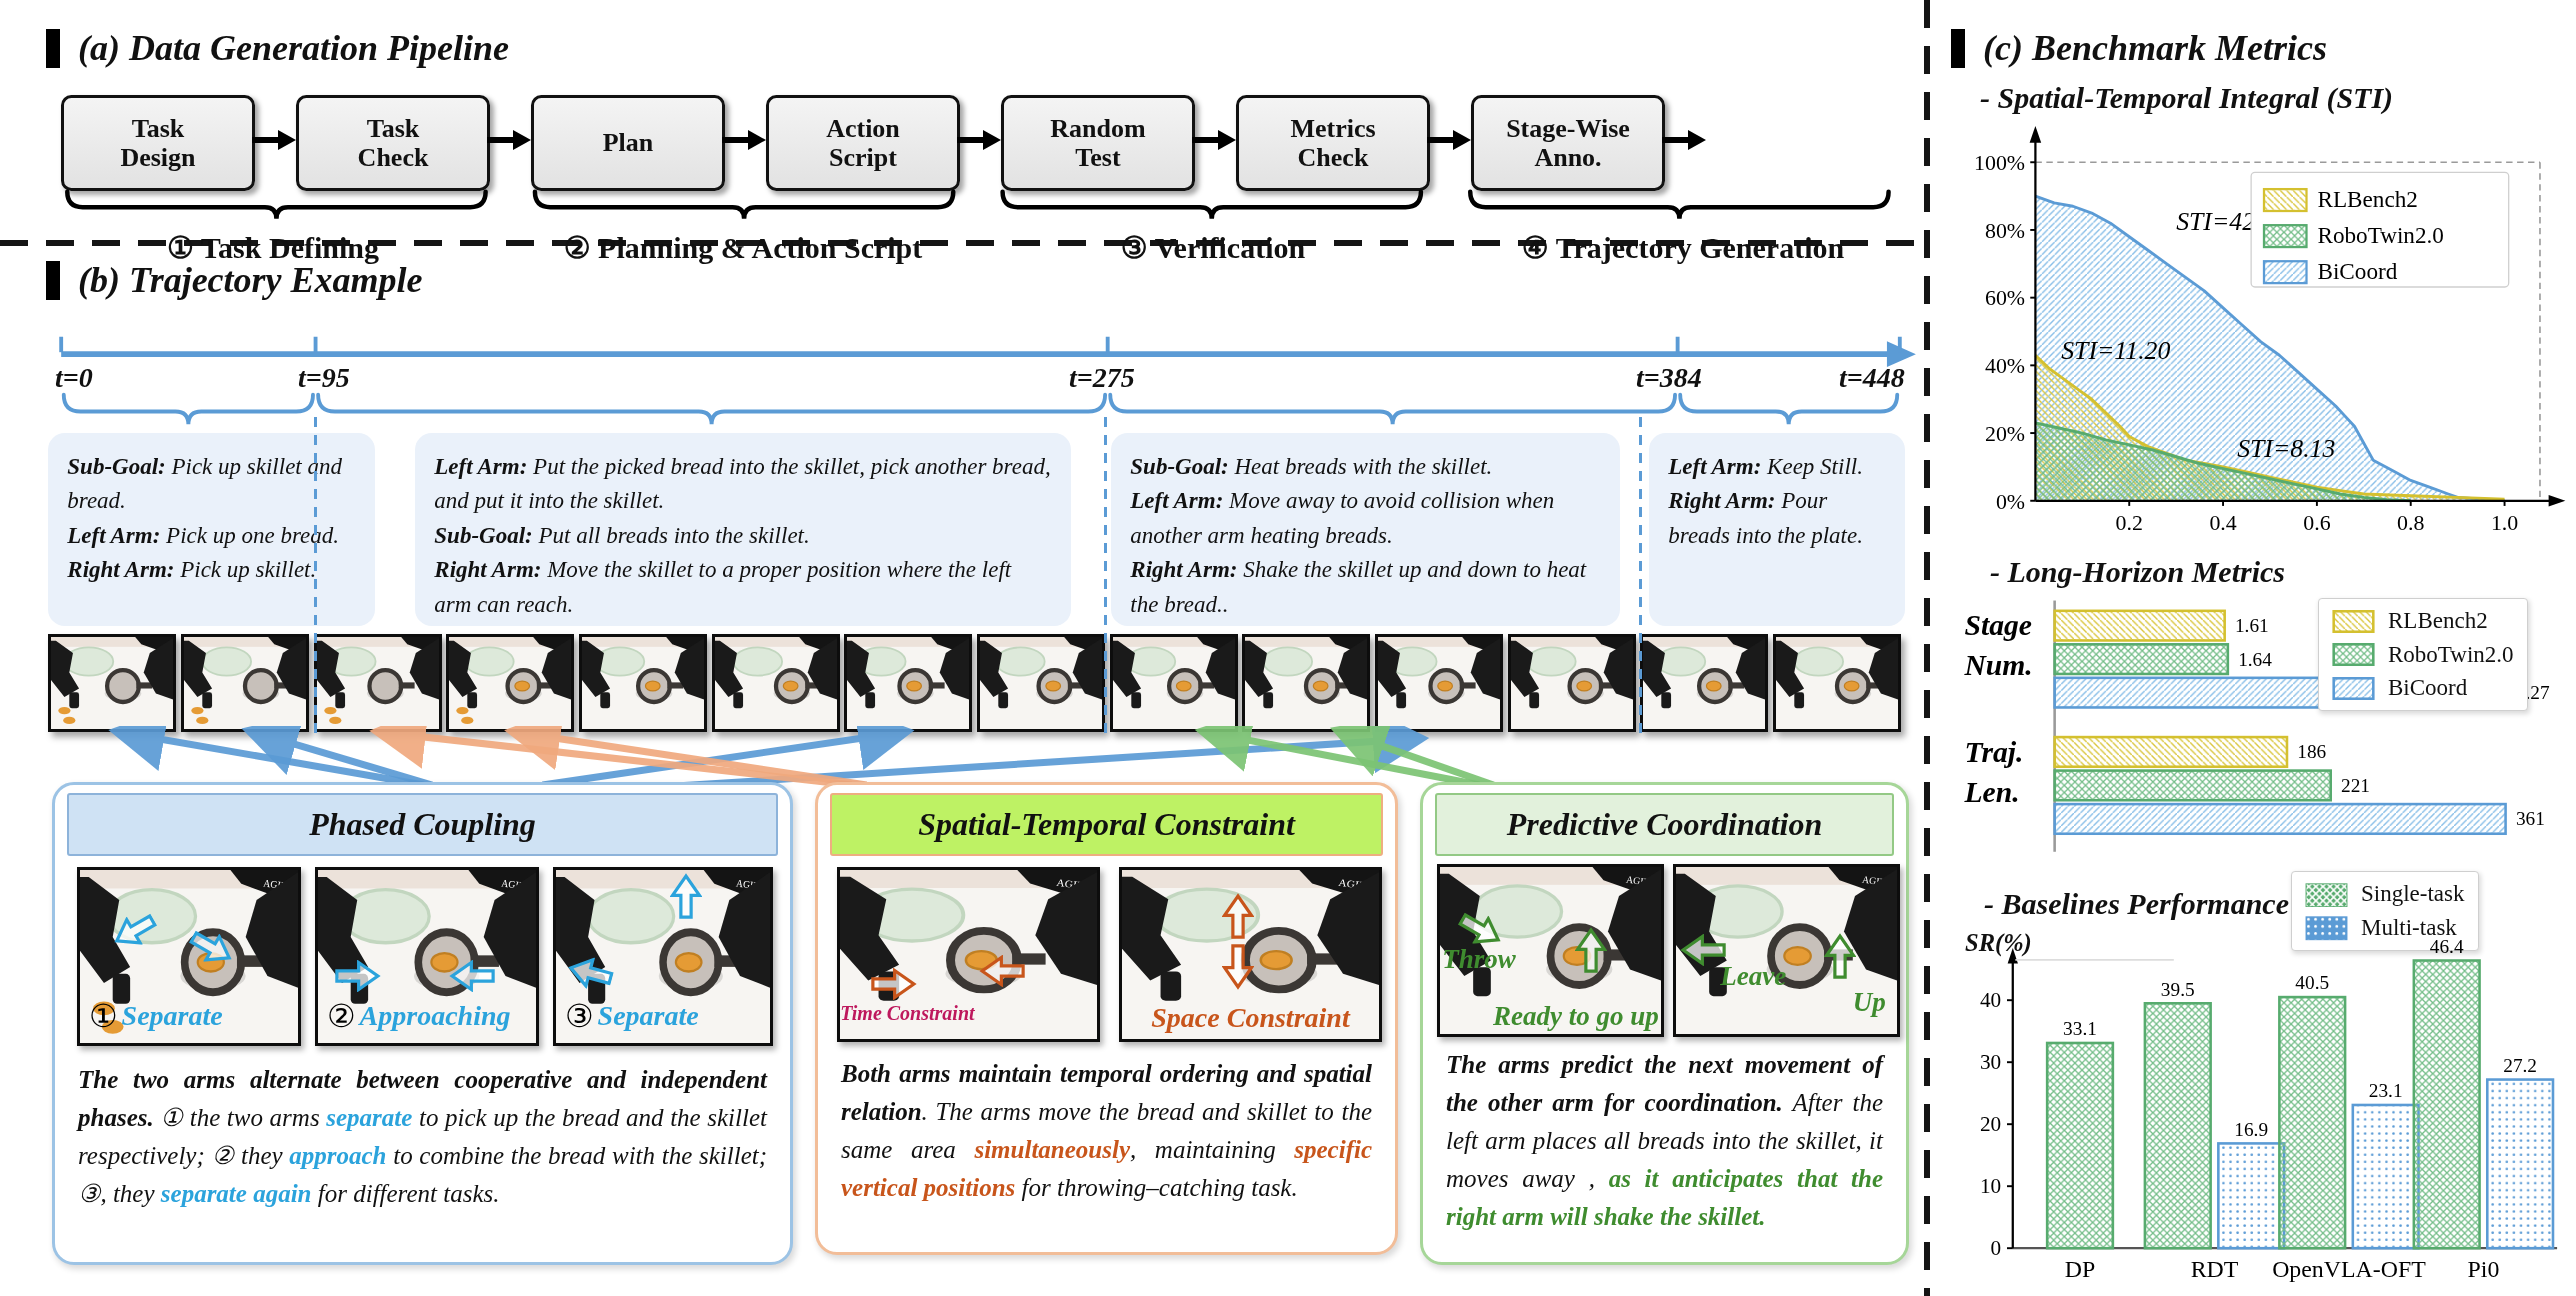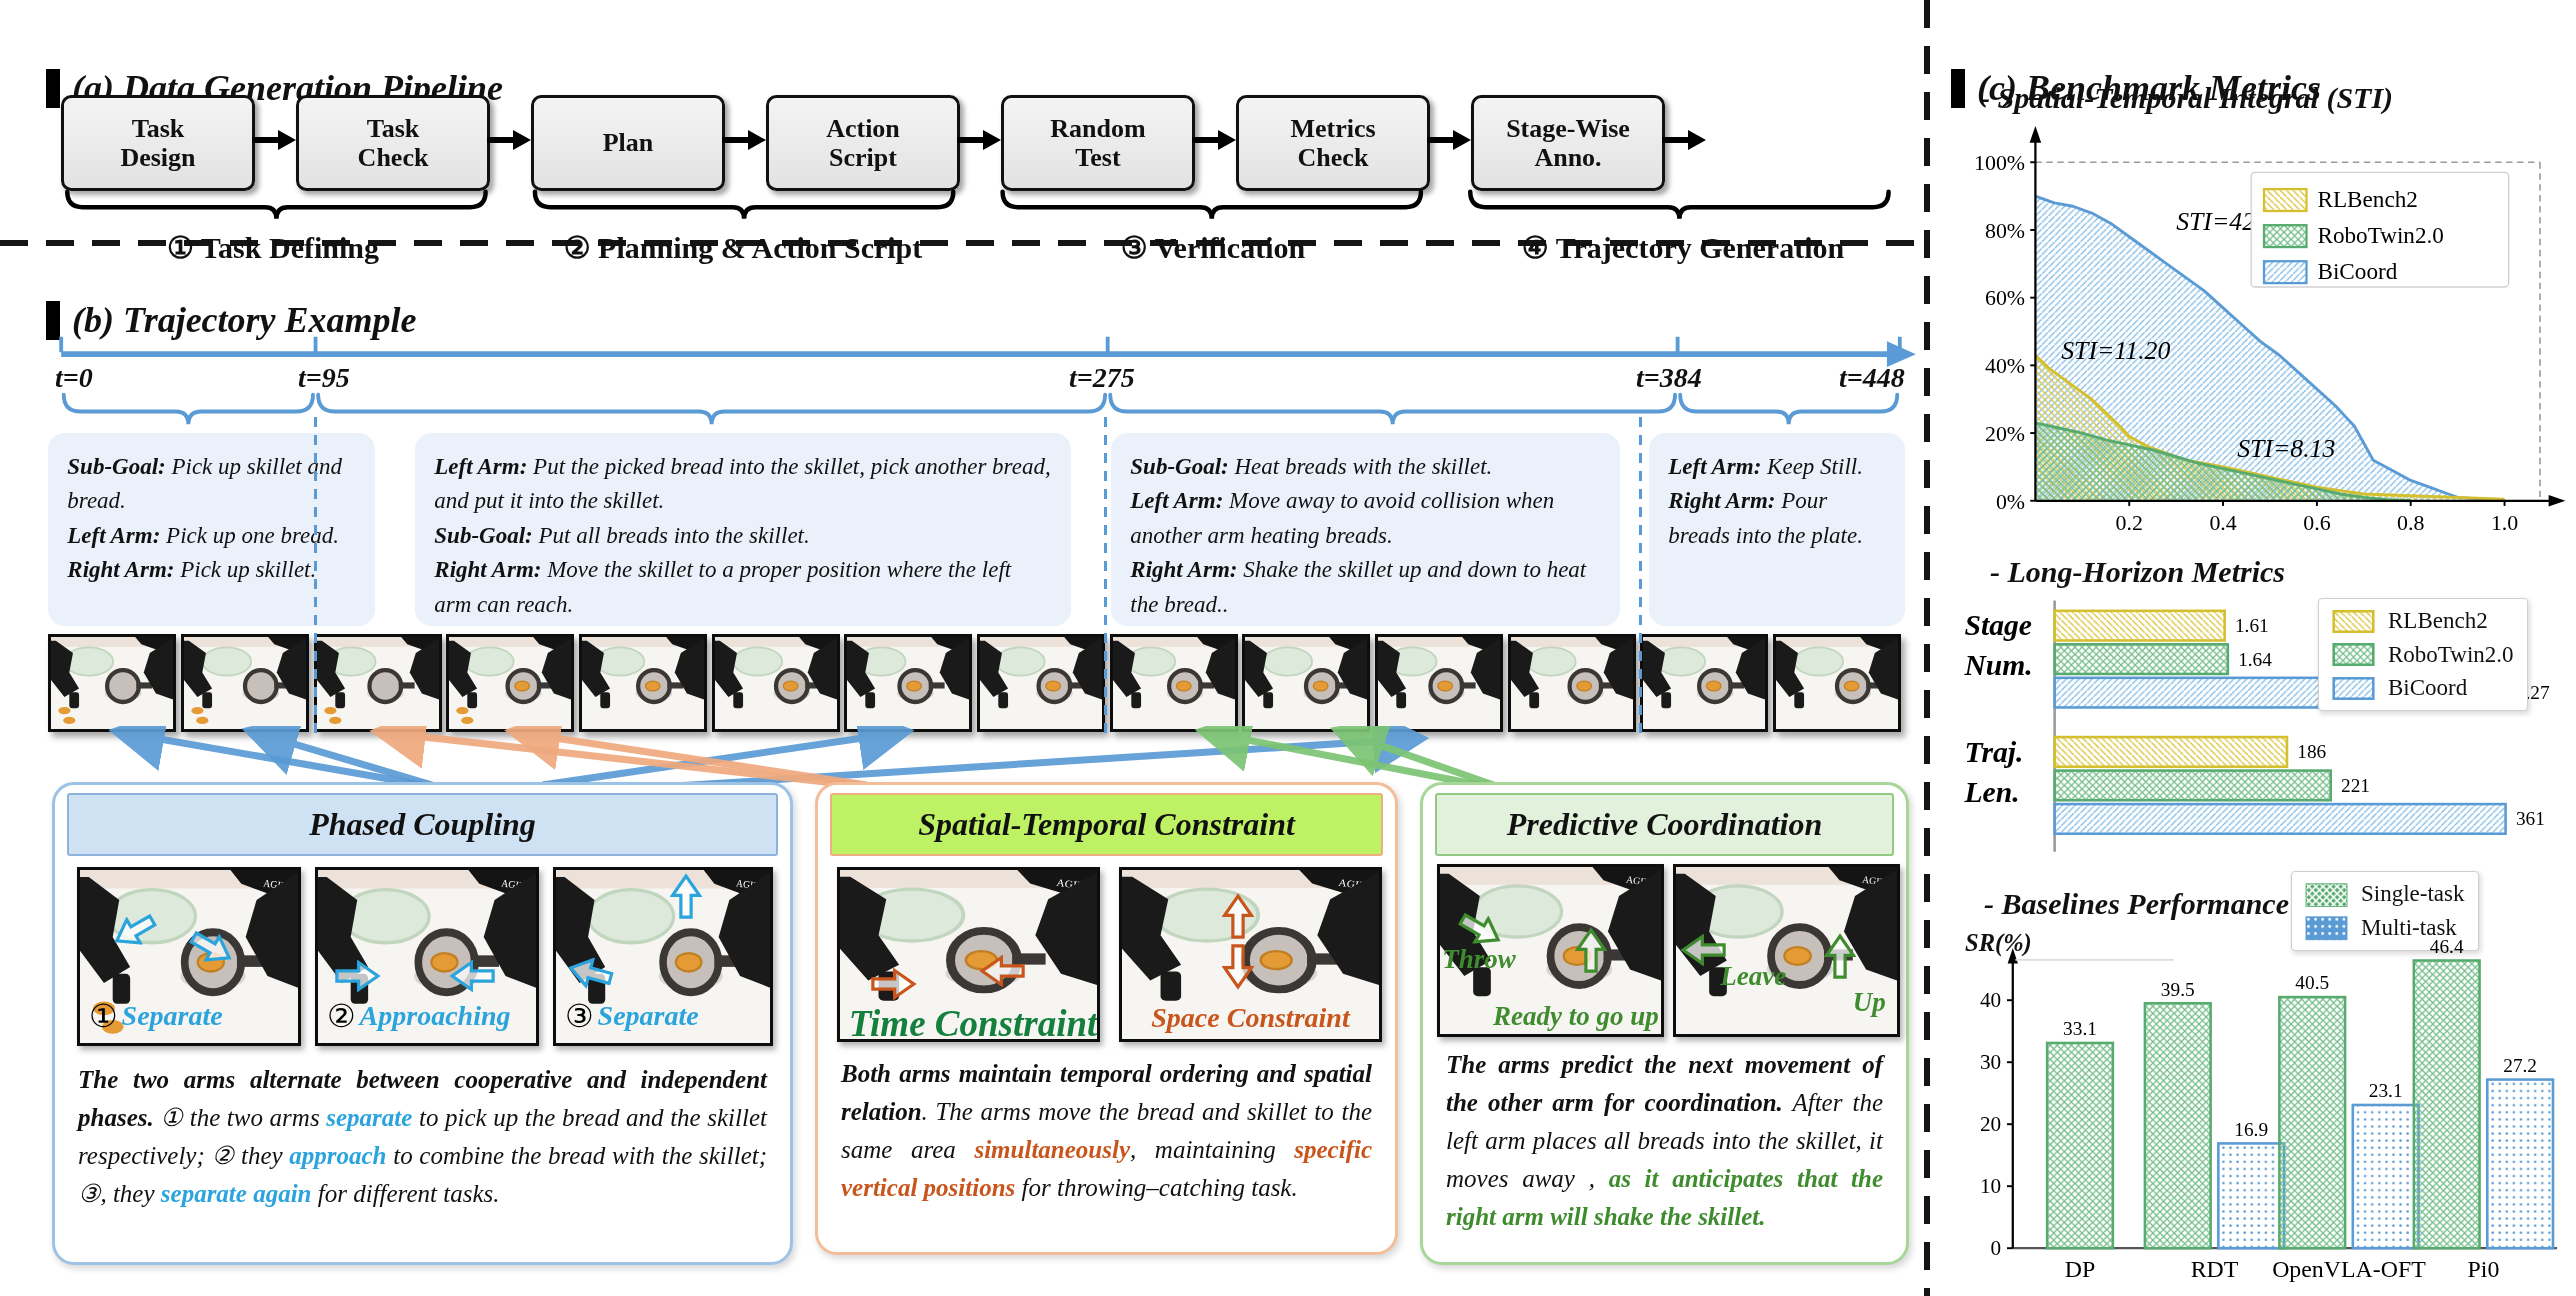--- a/index.html
+++ b/index.html
@@ -2,21 +2,21 @@
 <html style="font-size:10.3px"><head>
 <meta charset="utf-8">
 <style>
   html,body{margin:0;padding:0;background:#fff;}
   #root{position:relative;width:2576px;height:1296px;background:#fff;overflow:hidden;
         font-family:"Liberation Serif","DejaVu Serif",serif;color:#111;}
   .hdash{position:absolute;left:0;top:240px;width:1922px;height:5.8px;
          background:repeating-linear-gradient(90deg,#151515 0 28px,transparent 28px 46px);}
   .vdash{position:absolute;left:1924px;top:0;width:5.8px;height:1296px;
          background:repeating-linear-gradient(180deg,#151515 0 28px,transparent 28px 46px);}
-  .sec-title{position:absolute;display:flex;align-items:center;gap:12px;margin-top:40px;}
+  .sec-title{position:absolute;display:flex;align-items:center;gap:18px;}
   .sec-bar{width:14px;height:39px;background:#000;}
   .sec-text{font-size:36px;font-weight:700;font-style:italic;white-space:nowrap;}
   .sub-title{position:absolute;font-size:30px;font-style:italic;font-weight:600;white-space:nowrap;}
 
   
   .pbox{position:absolute;top:0;height:90px;width:188px;border:3.2px solid #111;border-radius:10.3px;
         background:linear-gradient(#f4f4f4,#e2e2e2);box-shadow:3.2px 3.9px 5.2px rgba(0,0,0,.35);
         display:flex;align-items:center;justify-content:center;text-align:center;}
   .pbox span{font-size:26px;font-weight:700;line-height:1.12;white-space:pre-line;}
   .parrow{position:absolute;top:40px;width:43px;height:10.3px;}
@@ -564,21 +564,21 @@
     <rect x="30" y="90" width="16" height="26" rx="4" fill="#1a1a1a"></rect>
     <polygon points="200,2 162,26 152,58 172,92 200,102" fill="#1a1a1a"></polygon>
 
   </svg>
           <div class="blk-arrow" style="left: 12%; top: 58%; transform: rotate(0deg);"><svg viewBox="0 0 70 50" width="46" height="32">
               <polygon points="2,17 36,17 36,4 66,25 36,46 36,33 2,33" fill="#ffffff" fill-opacity="0.75" stroke="#c8551b" stroke-width="5"></polygon>
             </svg></div>
           <div class="blk-arrow" style="left: 54%; top: 50%; transform: rotate(180deg);"><svg viewBox="0 0 70 50" width="46" height="32">
               <polygon points="2,17 36,17 36,4 66,25 36,46 36,33 2,33" fill="#ffffff" fill-opacity="0.75" stroke="#c8551b" stroke-width="5"></polygon>
             </svg></div>
-          <div class="img-label" style="color: #15803d; font-size: 37px; top: 78%; left: 0px; width: 100%; text-align: right;">Time Constraint</div>
+          <div class="img-label" style="color: #be185d; font-size: 20px; top: 78%; left: 0px; width: 100%; text-align: left;">Time Constraint</div>
         </div>
         <div class="cimg" style="left: 301px; top: 82px; width: 263px; height: 175px;">
           <svg class="scene" viewBox="0 0 200 150" preserveAspectRatio="none">
     <rect width="200" height="150" fill="#f7f5f2"></rect>
     <rect width="200" height="16" fill="#ece2da"></rect>
     <polygon points="138,0 200,0 200,30 148,12" fill="#141414"></polygon>
     <text x="168" y="14" fill="#fff" font-size="9" font-family="Liberation Sans, sans-serif" transform="rotate(8 168 14)">AGILE</text>
     <ellipse cx="66" cy="40" rx="40" ry="23" fill="#dde9da" stroke="#c2d6bf" stroke-width="3"></ellipse>
     <ellipse cx="122" cy="92" rx="30" ry="12" fill="#000" opacity="0.12"></ellipse>
     <circle cx="122" cy="80" r="26" fill="#c7c0ba" stroke="#3b3734" stroke-width="7"></circle>

